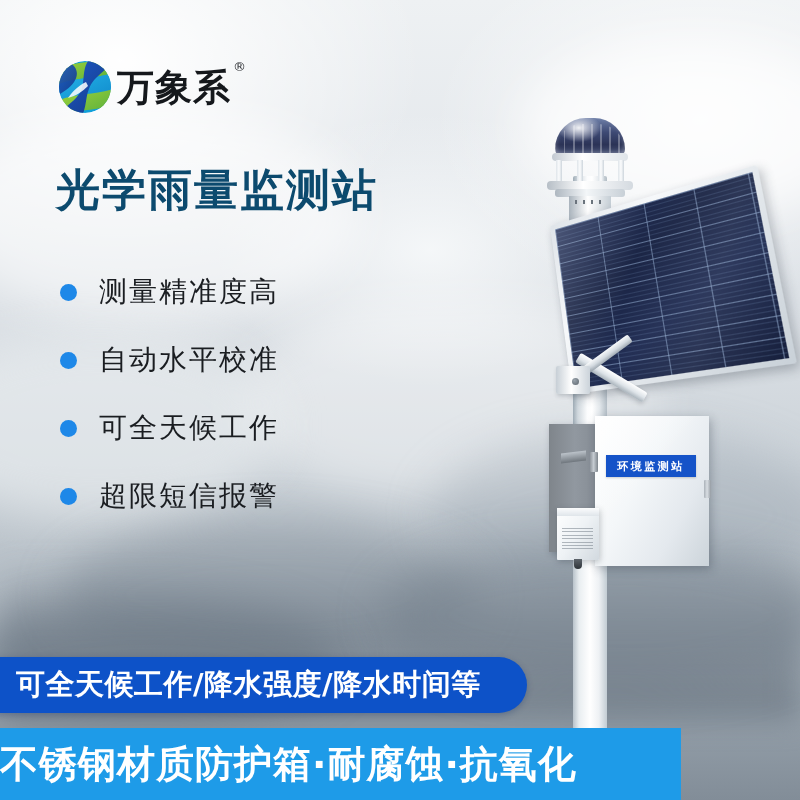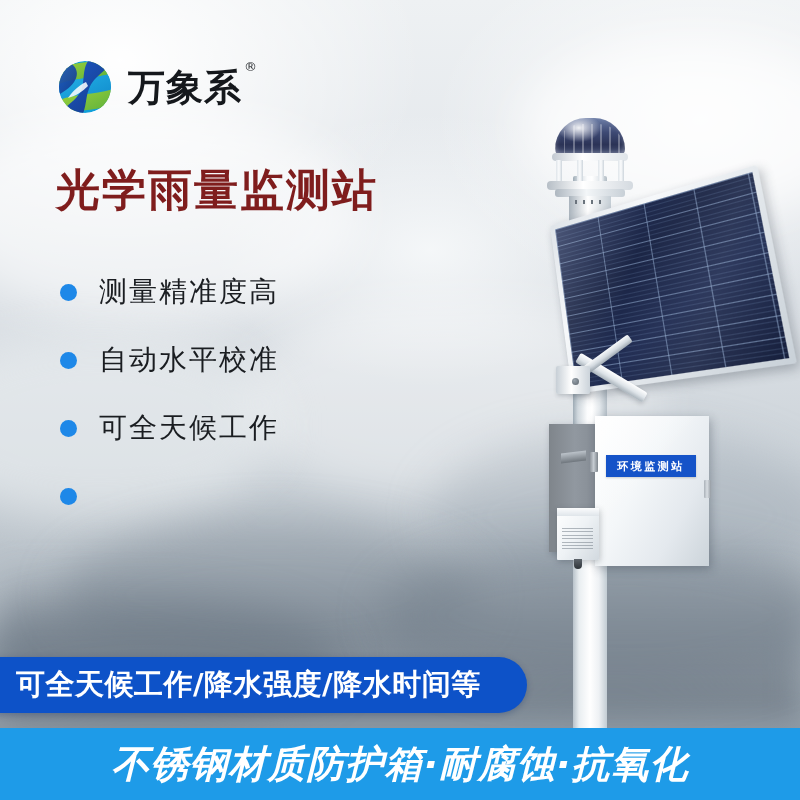--- a/index.html
+++ b/index.html
@@ -24,28 +24,28 @@
   .c4{left:520px;top:40px;width:340px;height:180px;background:rgba(255,255,255,.6);}
   .c5{left:60px;top:520px;width:420px;height:150px;background:rgba(120,132,144,.42);}
   .c6{left:380px;top:540px;width:460px;height:150px;background:rgba(108,120,133,.40);}
   .c7{left:-40px;top:600px;width:380px;height:120px;background:rgba(92,104,117,.38);}
   .c8{left:430px;top:430px;width:400px;height:170px;background:rgba(150,161,171,.35);}
   .dark-band{position:absolute;left:0;right:0;top:560px;height:160px;
     background:linear-gradient(rgba(124,135,146,0) 0%, rgba(110,121,133,.48) 45%, rgba(96,107,119,.55) 100%);
     filter:blur(14px);}
 
   
-  .logo-wrap{position:absolute;left:56px;top:58px;display:flex;align-items:center;gap:14px;}
+  .logo-wrap{position:absolute;left:56px;top:58px;display:flex;align-items:center;gap:3px;}
   .logo-mark{width:58px;height:58px;flex:0 0 58px;}
   .logo-text{font-size:37px;font-weight:bold;color:#15181c;letter-spacing:1px;
     font-family:"DejaVu Sans","Liberation Sans",sans-serif;line-height:1;position:relative;white-space:nowrap;}
   .logo-r{position:absolute;top:-9px;right:-16px;font-size:13px;font-weight:normal;color:#2a2d31;}
 
   
-  .headline{position:absolute;left:56px;top:168px;font-size:44px;font-weight:bold;color:#7f1d1d;
+  .headline{position:absolute;left:56px;top:168px;font-size:44px;font-weight:bold;color:#0c4a6e;
     letter-spacing:2px;line-height:1;white-space:nowrap;
     font-family:"DejaVu Sans","Liberation Sans",sans-serif;}
 
   
   .features{position:absolute;left:60px;top:258px;}
   .feat{display:flex;align-items:center;height:68px;}
   .dot{width:17px;height:17px;border-radius:50%;background:#1e88e8;flex:0 0 17px;margin-right:22px;}
   .feat-label{font-size:28px;color:#1a1d21;letter-spacing:2px;white-space:nowrap;
     font-family:Liberation Mono, monospace;}
 
@@ -149,22 +149,22 @@
     background:repeating-linear-gradient(to bottom,rgba(120,130,140,.55) 0 1px,rgba(0,0,0,0) 1px 3.4px);}
   .subbox-gland{position:absolute;left:25px;top:143px;width:8px;height:10px;border-radius:0 0 4px 4px;
     background:linear-gradient(to bottom,#5d646b,#2e3338);}
 
   
   .pill{position:absolute;left:-30px;top:657px;width:557px;height:56px;
     background:#0d52c8;border-radius:28px;display:flex;align-items:center;
     box-shadow:0 2px 6px rgba(10,40,100,.28);}
   .pill span{color:#fff;font-size:29px;font-weight:bold;letter-spacing:.5px;margin-left:46px;
     white-space:nowrap;font-family:"DejaVu Sans","Liberation Sans",sans-serif;}
-  .footer{position:absolute;left:0;top:728px;width:800px;height:72px;background:#1e9be8;
-    display:flex;align-items:center;justify-content:center;font-style:italic;}
+  .footer{position:absolute;left:0;top:728px;width:681px;height:72px;background:#1e9be8;
+    display:flex;align-items:center;justify-content:flex-start;}
   .footer span{color:#fff;font-size:38px;font-weight:bold;letter-spacing:1px;white-space:nowrap;
     font-family:"DejaVu Sans","Liberation Sans",sans-serif;}
 </style>
 </head>
 <body>
 
 <div id="stage">
 
   <div class="sky"></div>
   <div class="cloud c1"></div>
@@ -276,20 +276,21 @@
     <div class="feat">
       <div class="dot"></div>
       <div class="feat-label">自动水平校准</div>
     </div>
     <div class="feat">
       <div class="dot"></div>
       <div class="feat-label">可全天候工作</div>
     </div>
     <div class="feat">
       <div class="dot"></div>
+      <div class="feat-label">超限短信报警</div>
     </div>
   </div>
 
   <div class="pill">
     <span>可全天候工作/降水强度/降水时间等</span>
   </div>
 
   <div class="footer">
     <span>不锈钢材质防护箱·耐腐蚀·抗氧化</span>
   </div>

